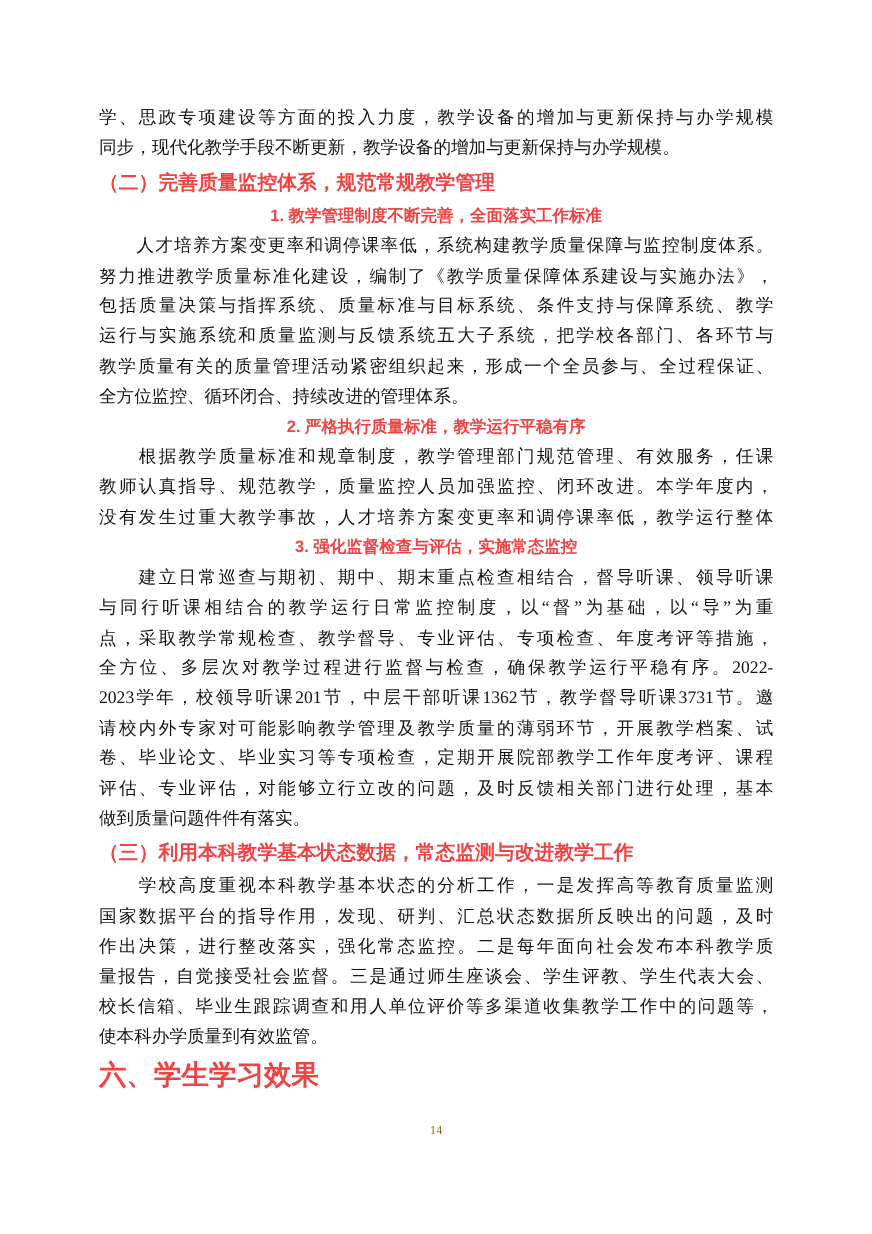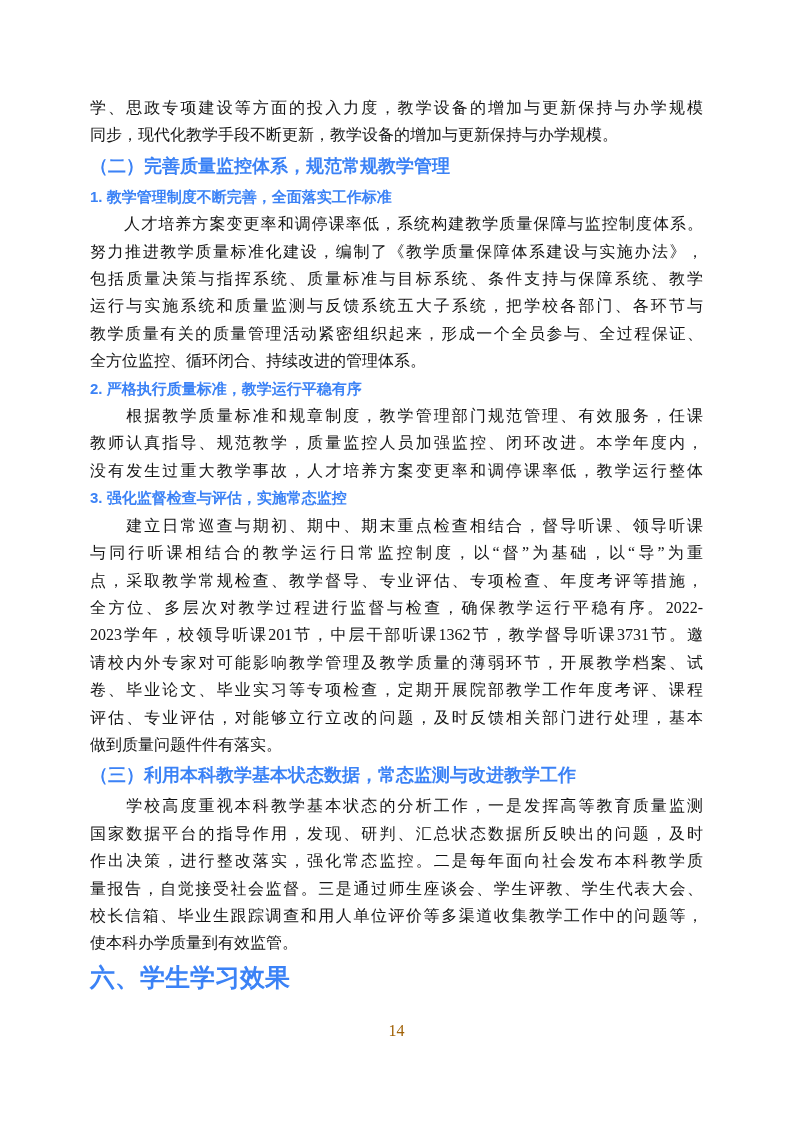--- a/index.html
+++ b/index.html
@@ -27,45 +27,46 @@
     line-height: 27.4px;
     text-align: justify;
     text-align-last: justify;
     white-space: pre-wrap;
     overflow: hidden;
   }
   .line.last { text-align-last: left; }
   h1, h2, h3 {
     font-family: "Liberation Sans", "DejaVu Sans", sans-serif;
     font-weight: bold;
-    color: #3b82f6;
+    color: #ef4444;
     margin: 0;
     white-space: nowrap;
   }
   h2.section-heading {
     font-size: 18px;
     line-height: 30px;
     margin: 2px 0;
   }
   h3.sub-heading {
     font-size: 15px;
     line-height: 27.4px;
+    text-align: center;
   }
   h1.chapter-heading {
     font-size: 25px;
     line-height: 34px;
     margin-top: 3px;
   }
   .page-number {
     position: absolute;
     left: 0;
     top: 1022px;
     width: 793px;
     text-align: center;
-    font-size: 16px;
+    font-size: 11px;
     color: #a16207;
   }
 </style>
 </head>
 <body>
 
 <div class="page-body">
 
   <div class="par">
       <div class="line">学、思政专项建设等方面的投入力度，教学设备的增加与更新保持与办学规模</div>

